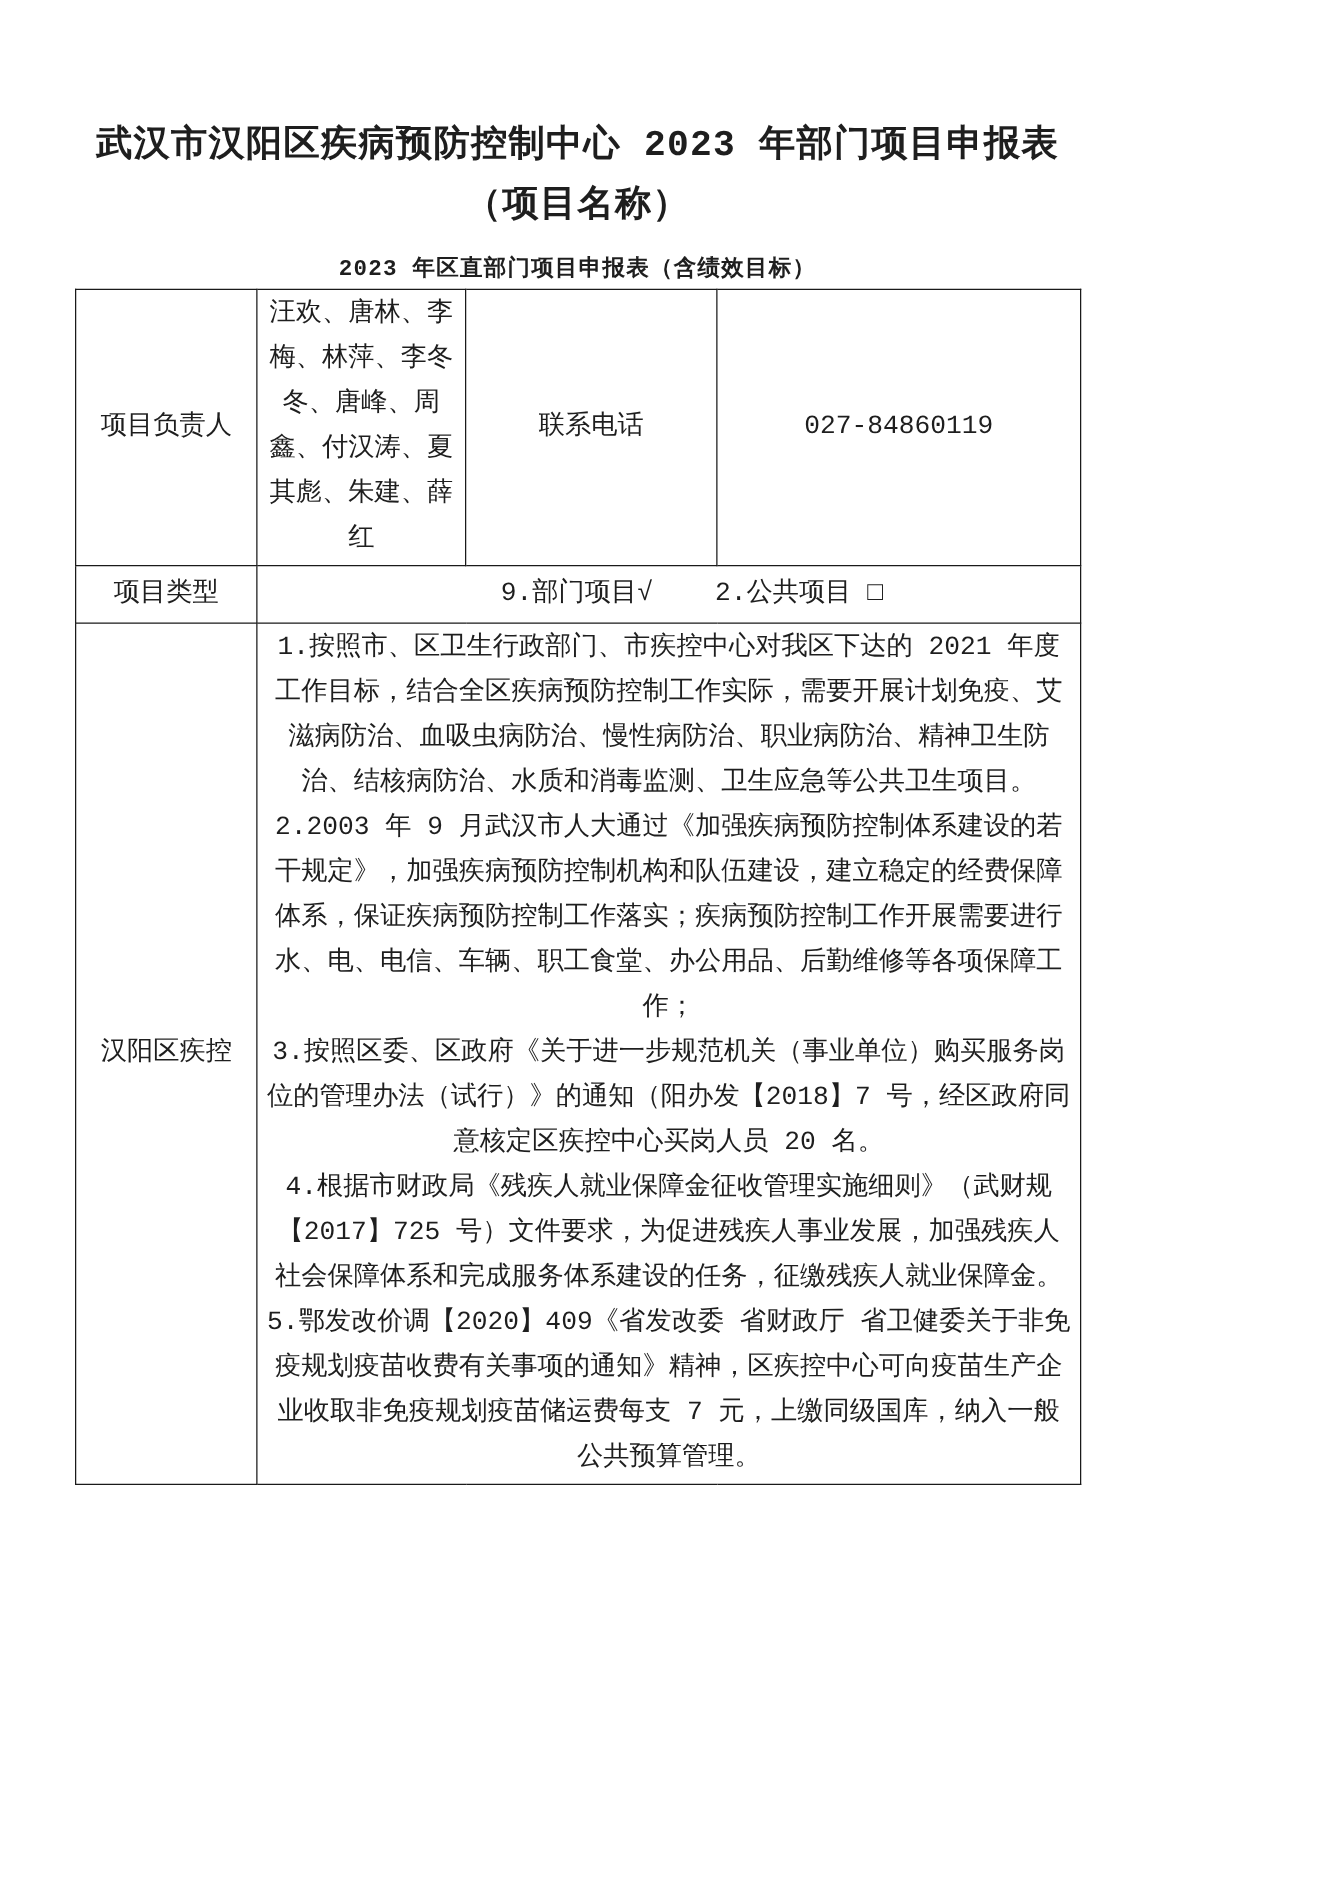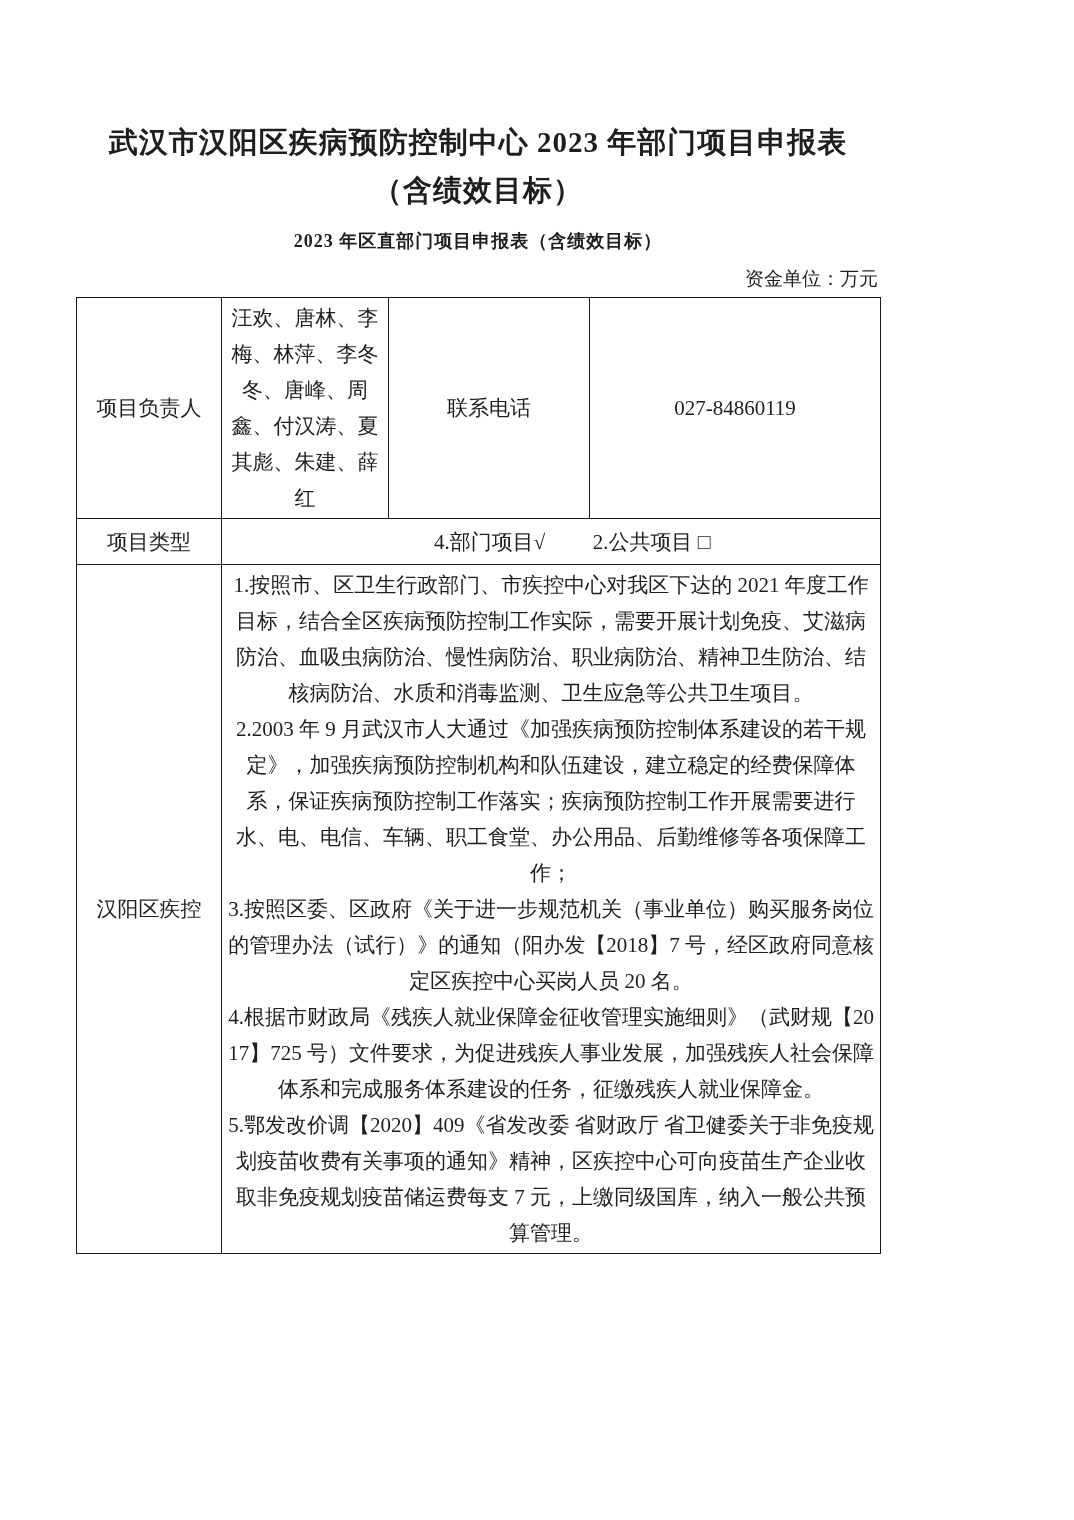--- a/index.html
+++ b/index.html
@@ -10,22 +10,23 @@
   body {
     width: 1074px;
     height: 1520px;
     font-family: "Liberation Serif", "DejaVu Serif", serif;
     color: #1e1e1e;
     position: relative;
     overflow: hidden;
   }
   .content {
     width: 804px;
-    margin-left: 76px;
-    padding-top: 118px;
+    margin-left: 60px;
+    padding-top: 93px;
+    font-family: Liberation Mono, monospace;
   }
   .title {
     margin: 0;
     font-size: 29px;
     line-height: 48px;
     font-weight: bold;
     text-align: center;
     letter-spacing: 1px;
   }
   .subtitle {
@@ -84,45 +85,44 @@
     margin: 0;
   }
 </style>
 </head>
 <body>
 
 <div class="content">
 
   <h1 class="title">
     <div>武汉市汉阳区疾病预防控制中心 2023 年部门项目申报表</div>
-    <div>（含绩效目标）</div>
+    <div>（项目名称）</div>
   </h1>
 
   <h2 class="subtitle">2023 年区直部门项目申报表（含绩效目标）</h2>
 
-  <div class="fund-unit">资金单位：万元</div>
 
   <table class="app-table">
     <colgroup>
       <col class="c1">
         <col class="c2">
         <col class="c3">
         <col class="c4">
     </colgroup>
     <tbody>
       <tr class="r3">
         <td>项目负责人</td>
         <td>汪欢、唐林、李梅、林萍、李冬冬、唐峰、周鑫、付汉涛、夏其彪、朱建、薛红</td>
         <td>联系电话</td>
         <td>027-84860119</td>
       </tr>
       <tr class="r4">
         <td>项目类型</td>
         <td class="type-cell" colspan="3">
-          <span class="type-option-1">4.部门项目√</span>
+          <span class="type-option-1">9.部门项目√</span>
           <span>2.公共项目 □</span>
         </td>
       </tr>
       <tr class="r5">
         <td>汉阳区疾控</td>
         <td class="reason-cell" colspan="3">
           <p>1.按照市、区卫生行政部门、市疾控中心对我区下达的 2021 年度工作目标，结合全区疾病预防控制工作实际，需要开展计划免疫、艾滋病防治、血吸虫病防治、慢性病防治、职业病防治、精神卫生防治、结核病防治、水质和消毒监测、卫生应急等公共卫生项目。</p>
           <p>2.2003 年 9 月武汉市人大通过《加强疾病预防控制体系建设的若干规定》，加强疾病预防控制机构和队伍建设，建立稳定的经费保障体系，保证疾病预防控制工作落实；疾病预防控制工作开展需要进行水、电、电信、车辆、职工食堂、办公用品、后勤维修等各项保障工作；</p>
           <p>3.按照区委、区政府《关于进一步规范机关（事业单位）购买服务岗位的管理办法（试行）》的通知（阳办发【2018】7 号，经区政府同意核定区疾控中心买岗人员 20 名。</p>
           <p>4.根据市财政局《残疾人就业保障金征收管理实施细则》（武财规【2017】725 号）文件要求，为促进残疾人事业发展，加强残疾人社会保障体系和完成服务体系建设的任务，征缴残疾人就业保障金。</p>

